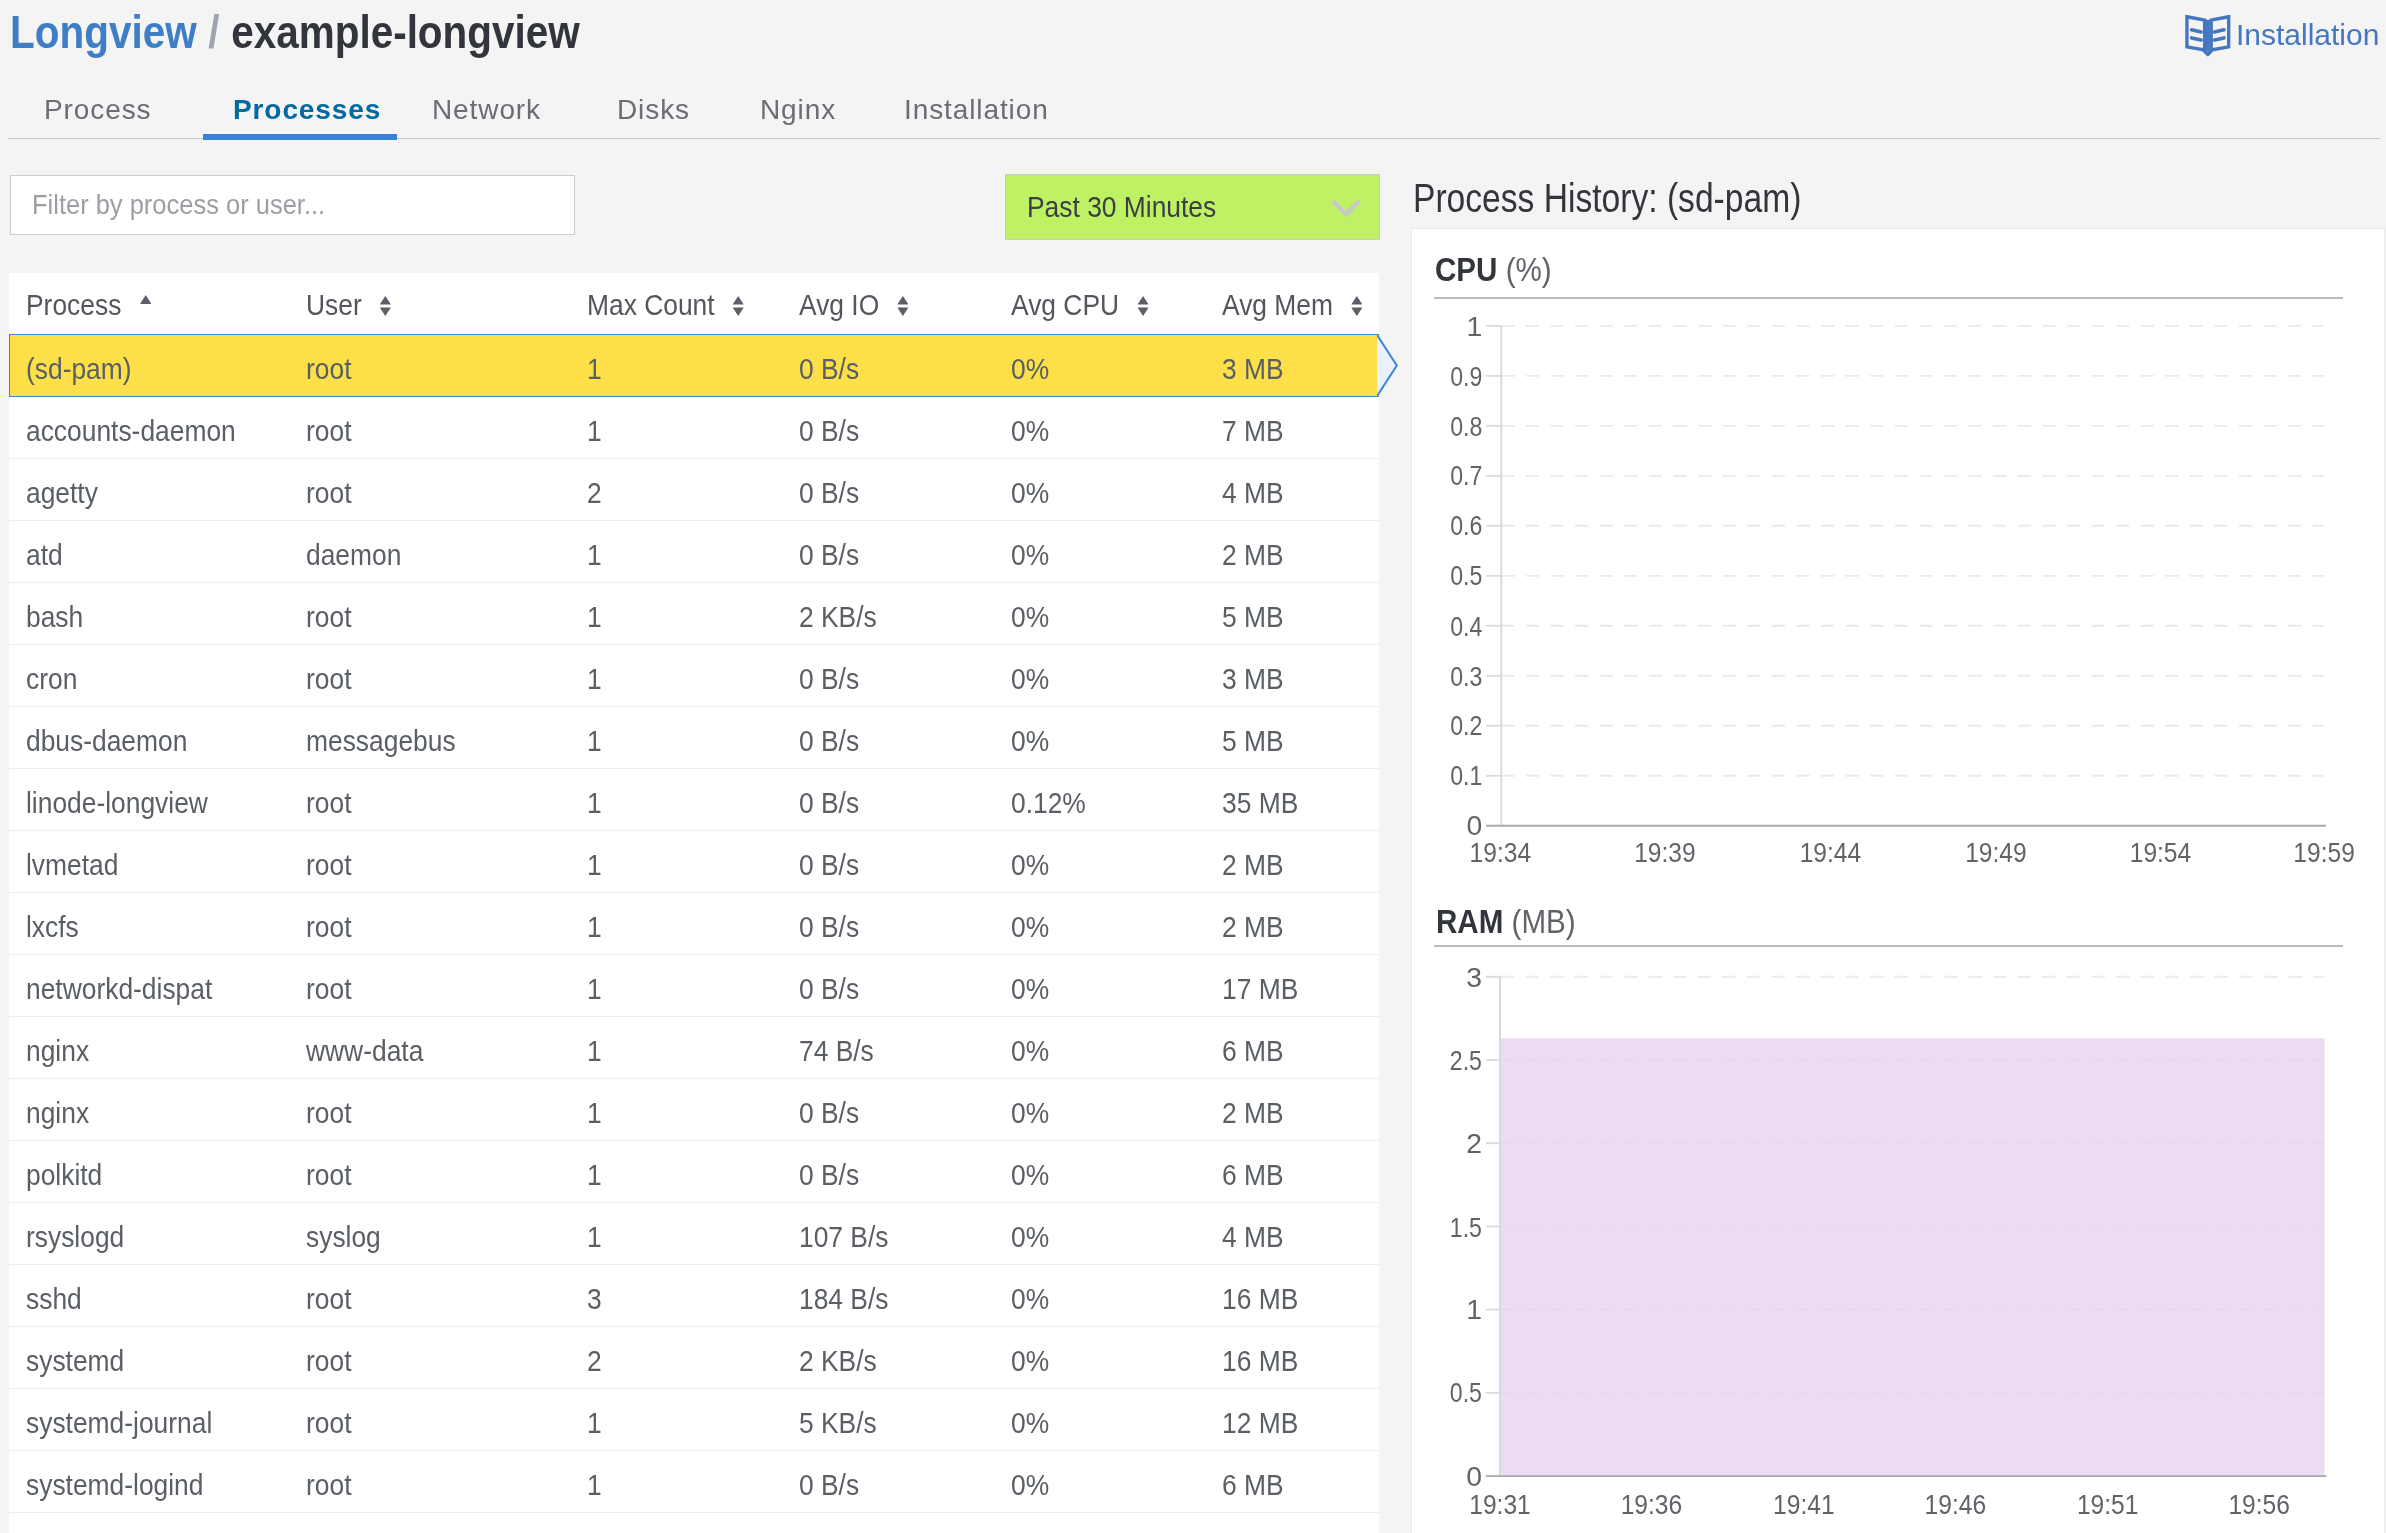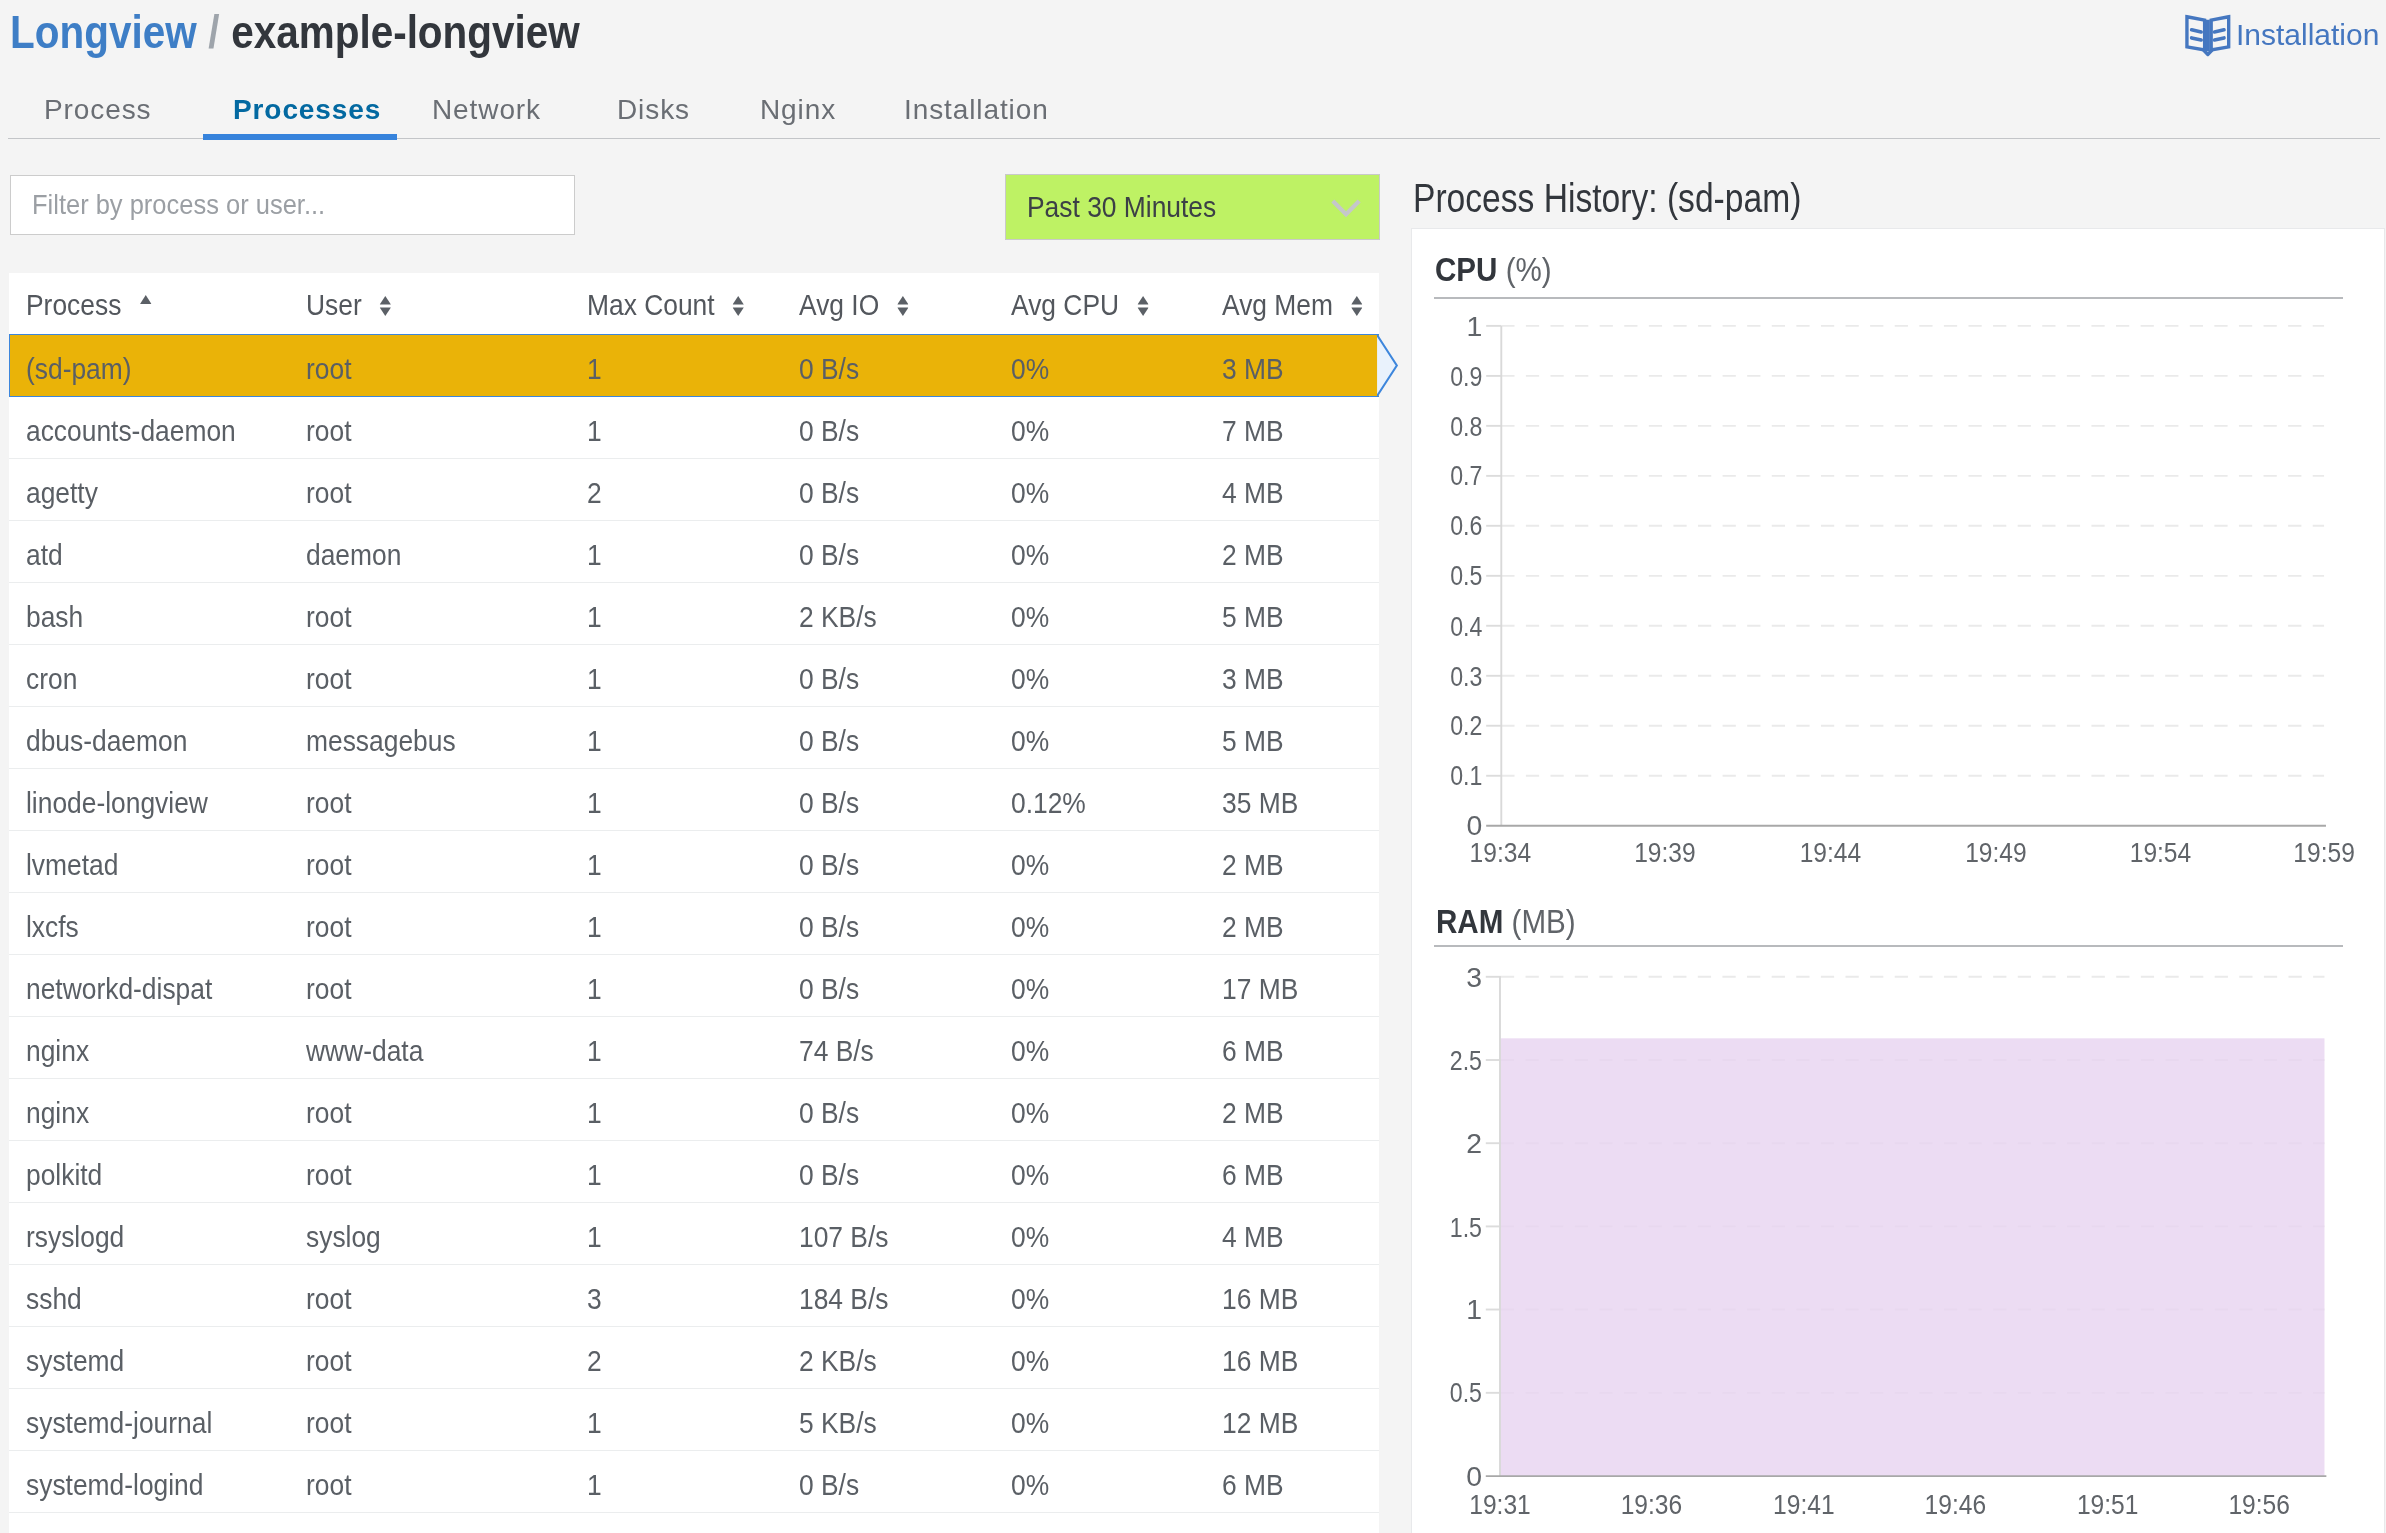--- a/index.html
+++ b/index.html
@@ -40,21 +40,21 @@
   .table { left:8.5px; top:273px; width:1370px; height:1261px; background:#fff; }
   .trow {
     display:grid; grid-template-columns:272px 273px 204px 204px 203px auto;
     padding-left:17px; height:62px; line-height:61px; padding-top:3.8px;
     border-bottom:1.9px solid #ebedee; font-size:29px; color:#5a5f65;
     position:relative; background:#fff;gap:8px;
   }
   .trow > div { transform:scaleX(0.91); transform-origin:left center; }
   .thead { color:#53575d; padding-top:4.7px !important; }
   .thead .hcell { display:flex; align-items:center; gap:20px; line-height:normal; }
-  .trow.sel { background:#eab308; border-bottom:none; }
+  .trow.sel { background:#fde047; border-bottom:none; }
   .selborder { left:8.5px; top:334px; width:1370px; height:63px; border:1.9px solid #3d86dc; border-right:none; pointer-events:none; }
   .rowarrow { left:1377px; top:334px; }
 
   
   .phtitle { left:1413px; top:176px; font-size:40px; line-height:45px; color:#32363c; transform:scaleX(0.84); transform-origin:left top; white-space:nowrap; }
   .panel { left:1411px; top:228px; width:974px; height:1306px; background:#fff; border:0.9px solid #e8e9eb; border-bottom:none; }
   .chartlabel { font-size:34px; line-height:40px; color:#606469; transform:scaleX(0.87); transform-origin:left top; white-space:nowrap; }
   .chartlabel b { color:#32363c; }
   .cpulabel { left:1435px; top:249px; }
   .ramlabel { left:1436px; top:901px; }

